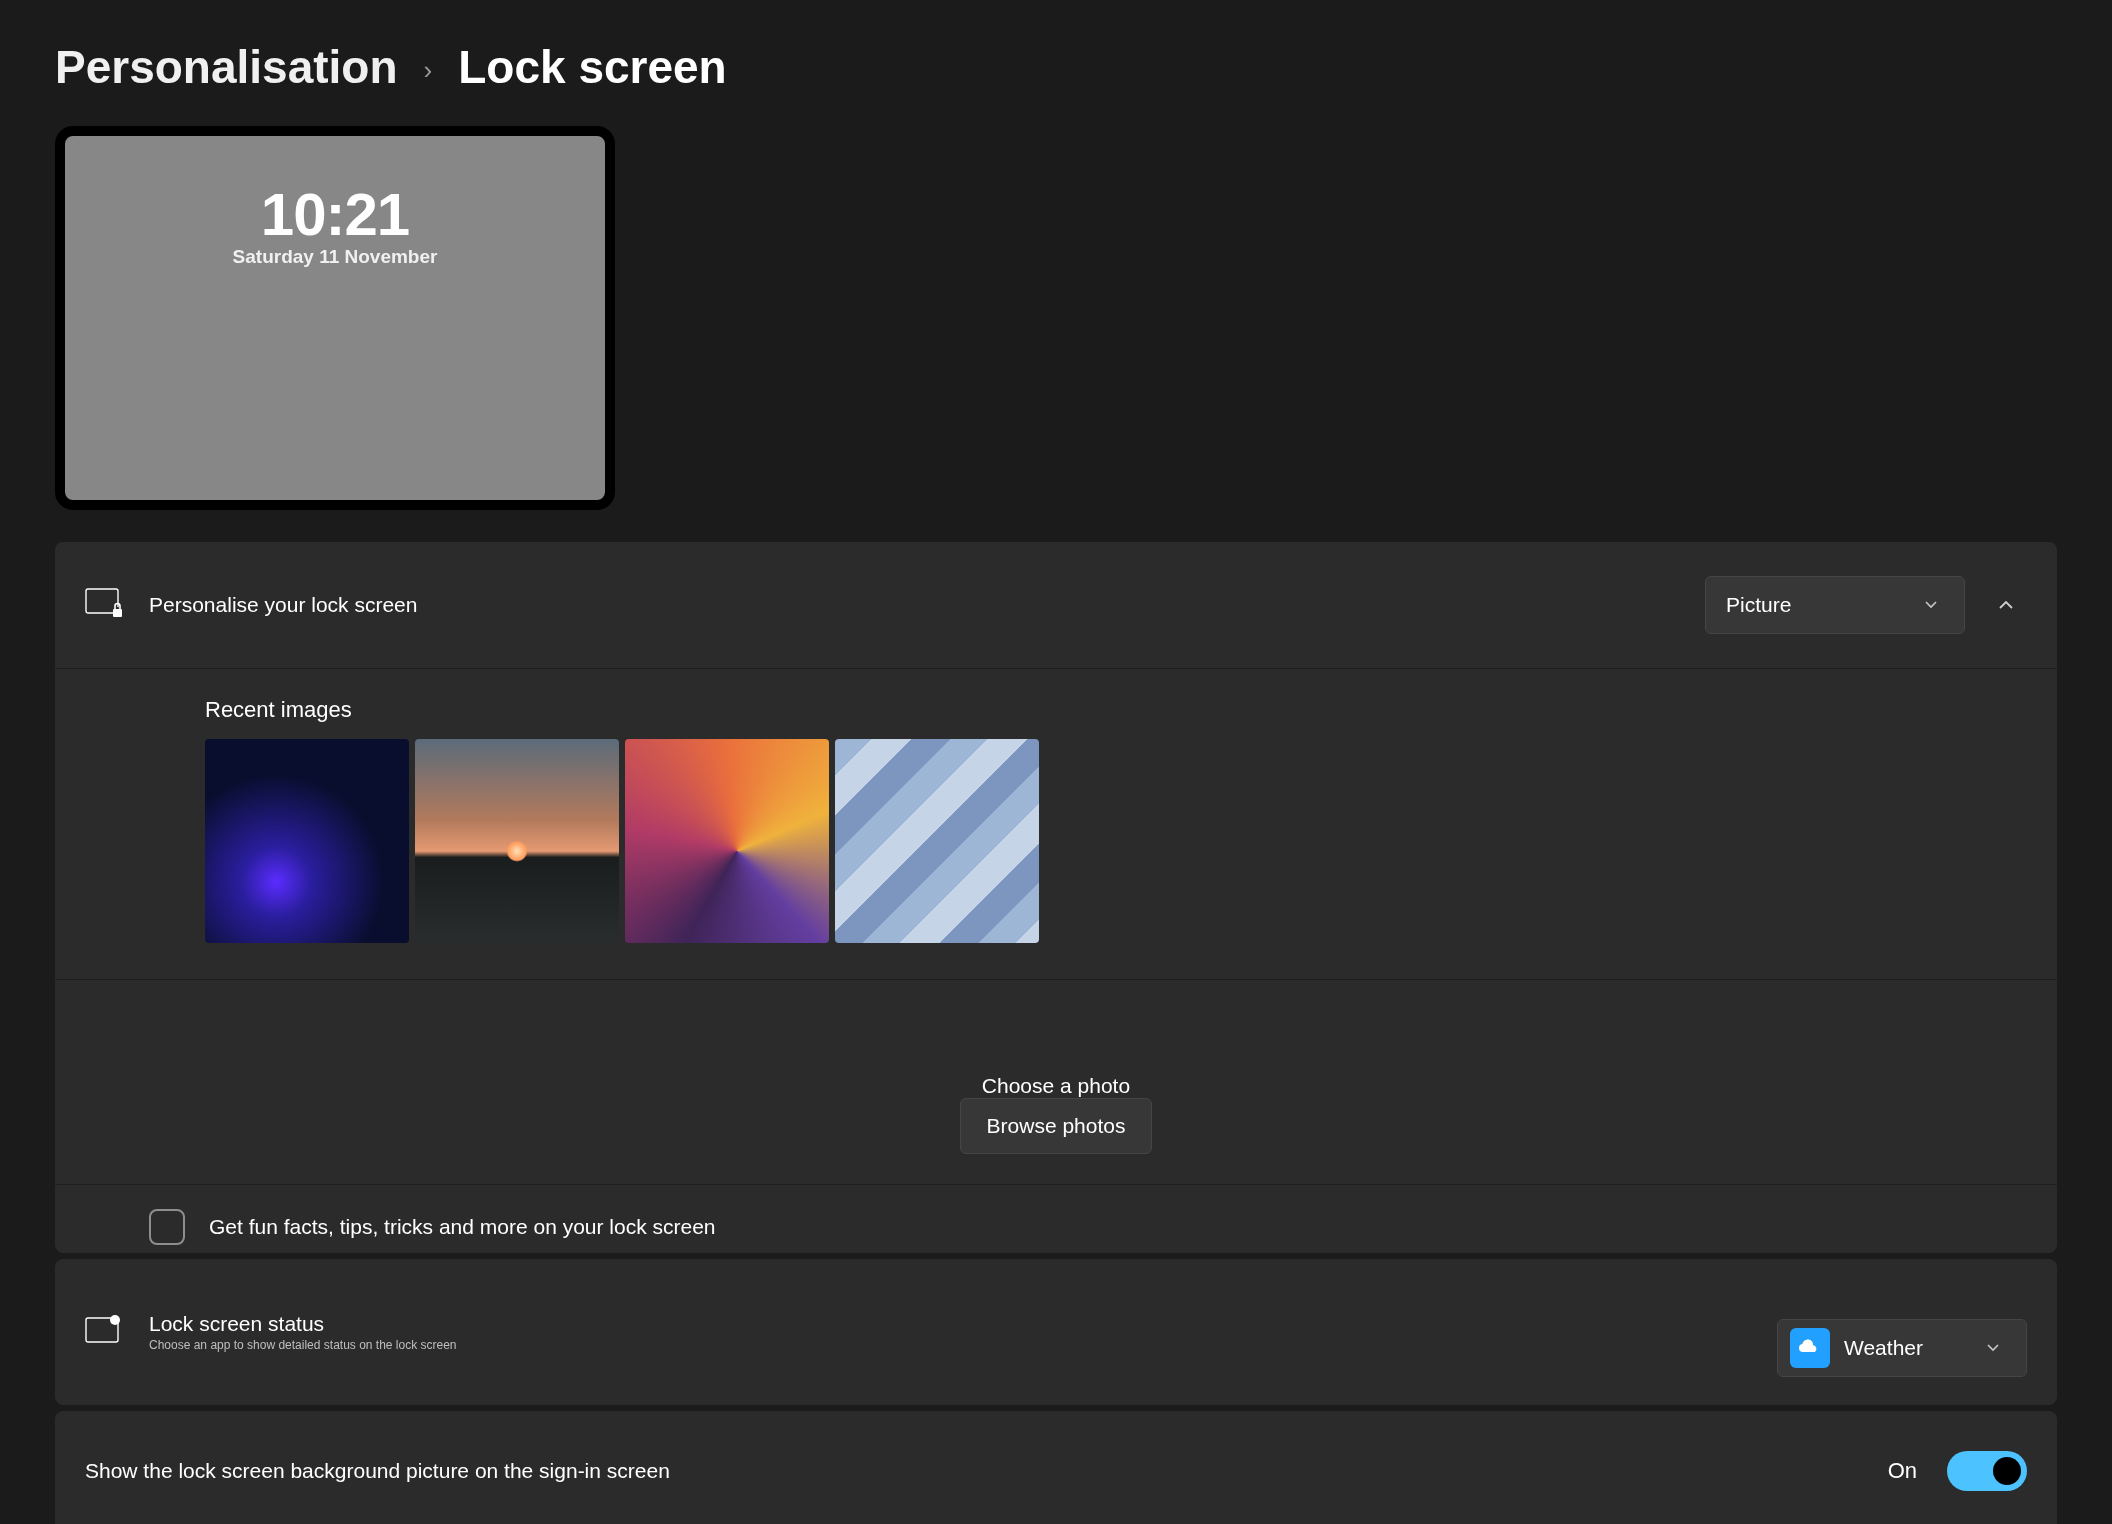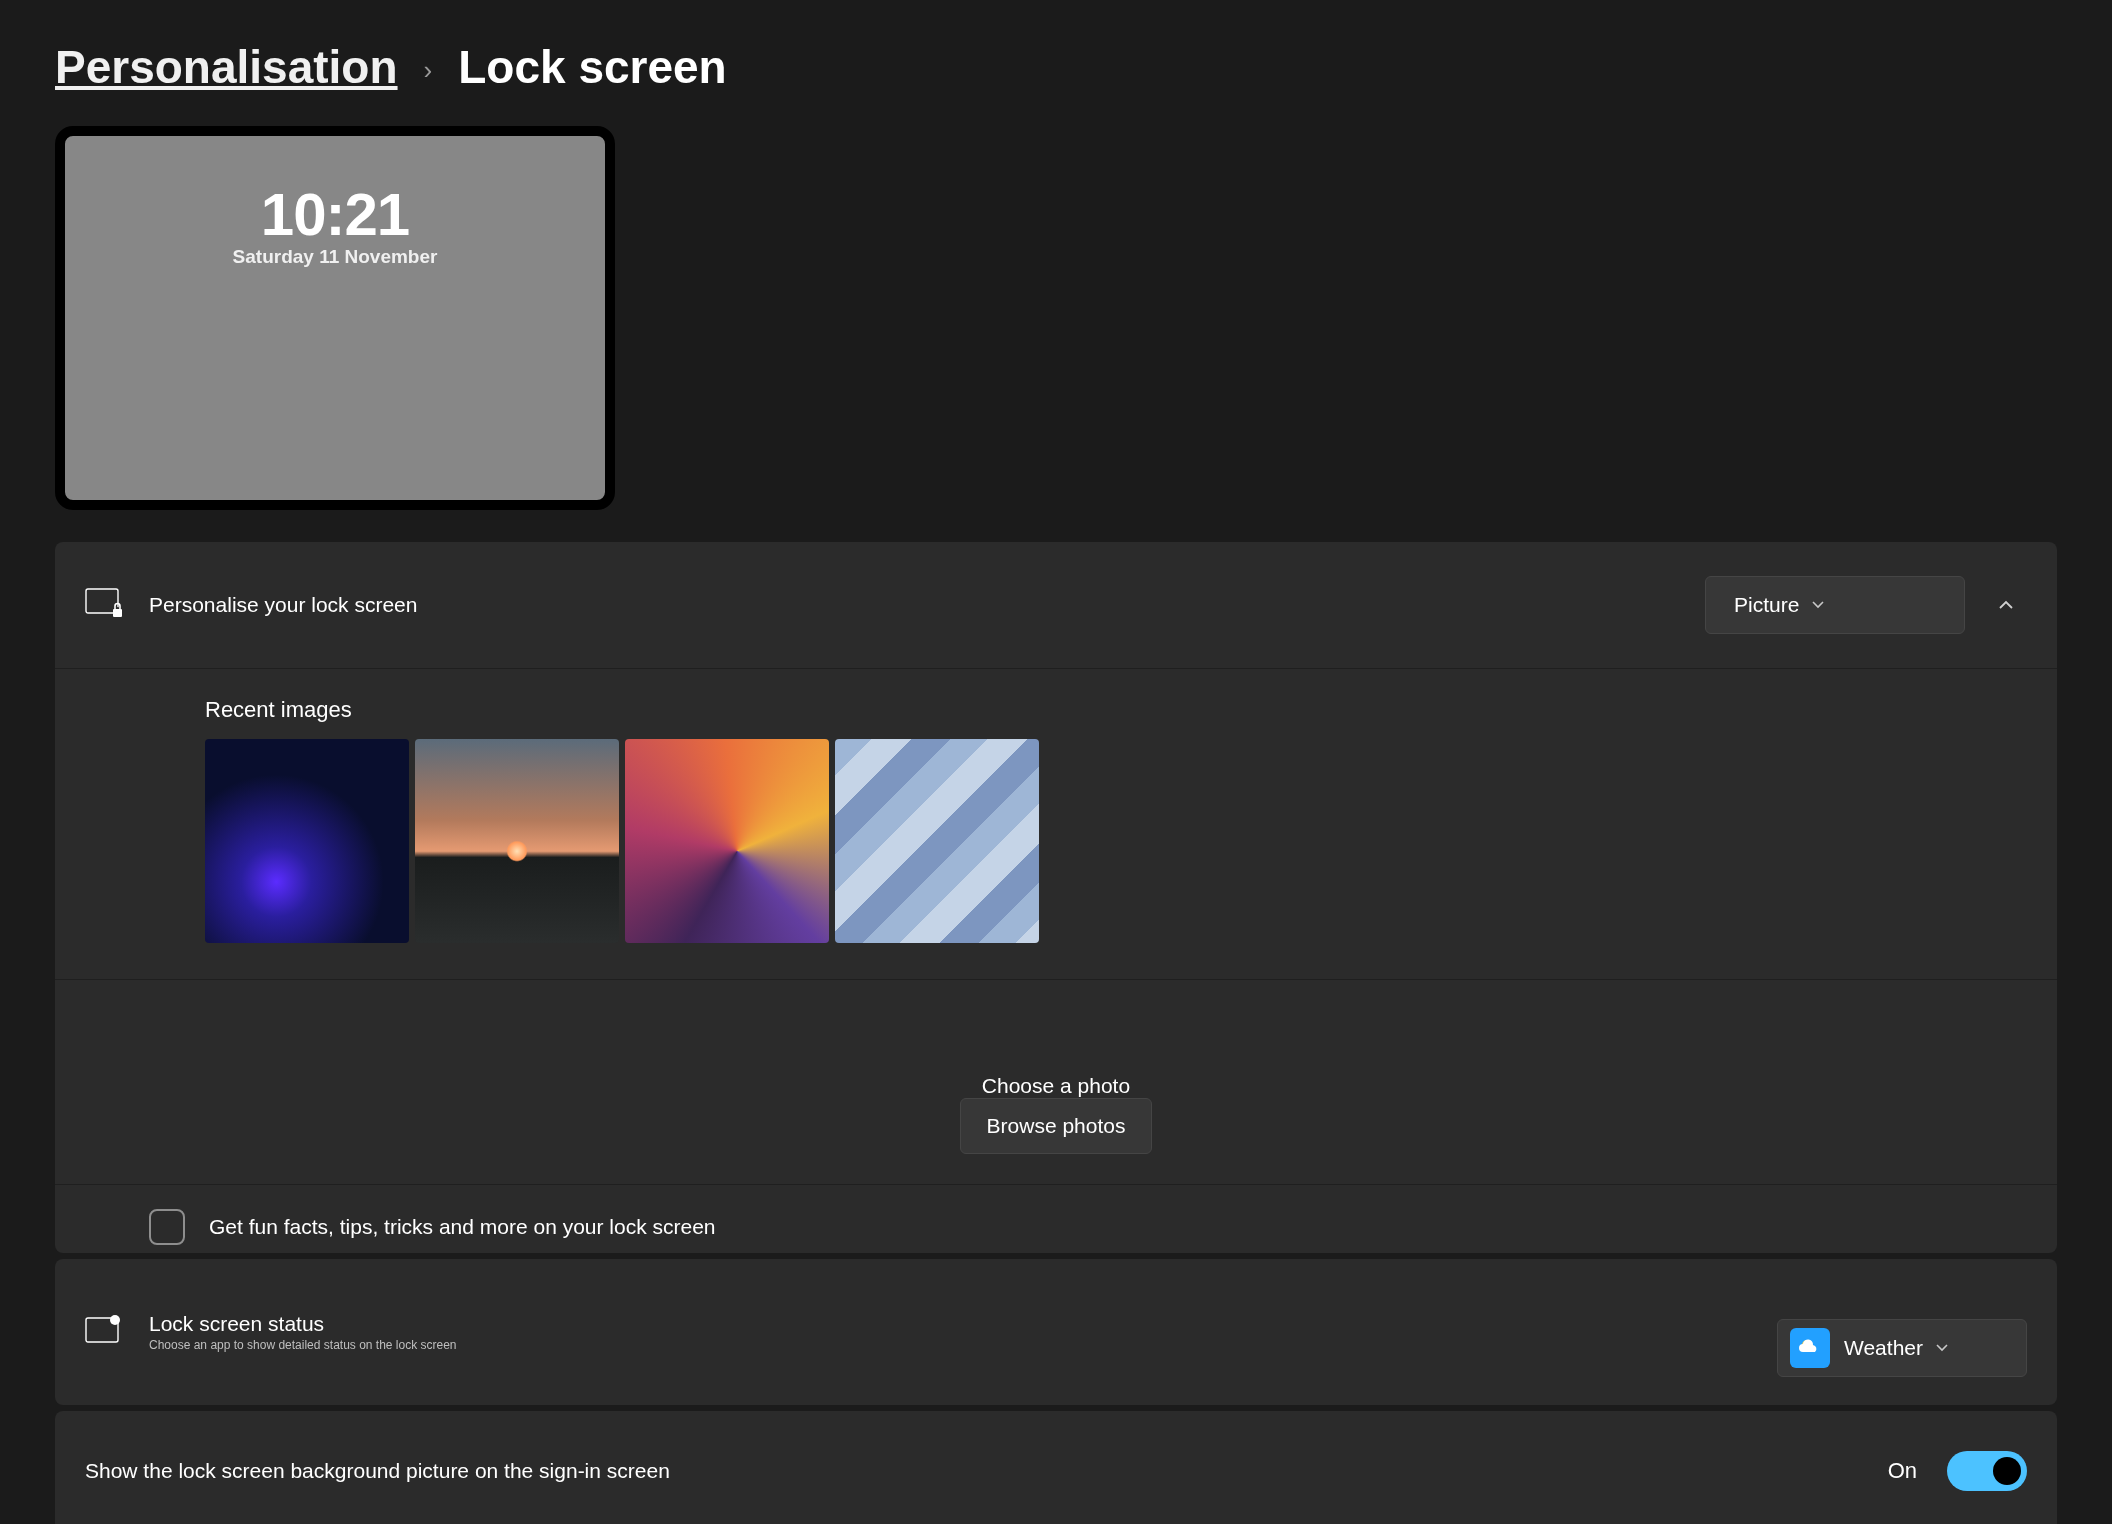--- a/index.html
+++ b/index.html
@@ -17,42 +17,42 @@
   }
   *{box-sizing:border-box;-webkit-font-smoothing:antialiased;}
   html,body{margin:0;padding:0;background:var(--bg);color:var(--text);font-family:"Segoe UI Variable","Segoe UI",Arial,sans-serif;font-size:21px;width:2112px;height:1524px;}
 
   .page{padding:40px 55px 55px 55px;}
 
   
   .crumb{display:flex;align-items:center;gap:26px;margin:0 0 32px 0;}
   .crumb .h1{font-size:46px;font-weight:600;color:var(--text);}
   .crumb .chev{font-size:26px;color:#9a9a9a;font-weight:400;margin-top:6px;}
-  .crumb .parent{color:#f0f0f0;text-decoration:underline;}
+  .crumb .parent{color:#f0f0f0;}
 
   
   .preview-frame{width:560px;height:384px;border:10px solid #000;border-radius:18px;background:#878787;display:flex;flex-direction:column;align-items:center;padding-top:44px;margin-bottom:32px;}
   .preview-time{font-size:60px;font-weight:600;color:#fff;letter-spacing:-1px;}
   .preview-date{font-size:19px;font-weight:600;color:#f0f0f0;margin-top:-3px;}
 
   
   .card{background:var(--card);border-radius:8px;margin-bottom:6px;}
   .row{display:flex;align-items:center;padding:22px 30px;border-bottom:1px solid var(--divider);}
   .row:last-child{border-bottom:none;}
   .row.header{padding-top:34px;padding-bottom:34px;}
 
   .icon-slot{width:64px;flex:0 0 64px;display:flex;align-items:center;justify-content:flex-start;}
   .label-col{flex:1;display:flex;flex-direction:column;}
   .label-main{font-size:21px;font-weight:400;color:var(--text);}
   .label-sub{font-size:12px;color:#bfbfbf;margin-top:2px;}
 
   .ctl-col{display:flex;align-items:center;gap:10px;}
 
   select.styled,button.styled,div.dropdown{background:var(--btn);border:1px solid var(--btn-border);border-radius:6px;color:var(--text);font-size:21px;font-family:inherit;cursor:pointer;}
-  .dropdown{display:flex;align-items:center;padding:0 26px 0 28px;height:58px;}
+  .dropdown{display:flex;align-items:center;justify-content:space-between;padding:0 26px 0 20px;height:58px;}
   .dropdown.picture{width:260px;}
   .dropdown.weather{width:250px;padding-left:12px;margin-top:32px;}
   .dropdown .chev-sm{color:#b8b8b8;font-size:14px;margin-left:12px;}
   .expander{width:42px;height:42px;display:flex;align-items:center;justify-content:center;color:#cfcfcf;font-size:16px;cursor:pointer;margin-left:10px;}
 
   .btn{display:flex;align-items:center;justify-content:center;height:56px;padding:0 26px;background:var(--btn);border:1px solid var(--btn-border);border-radius:6px;font-size:21px;cursor:pointer;}
 
   .subindent{padding-left:120px;}
   .subheading{font-size:22px;font-weight:400;color:var(--text);margin-bottom:16px;}
 

